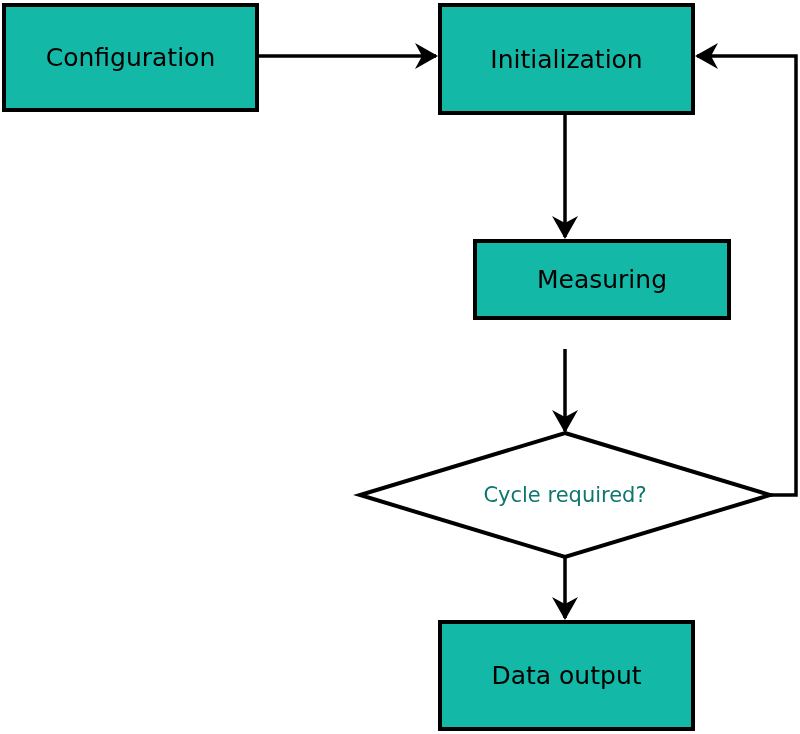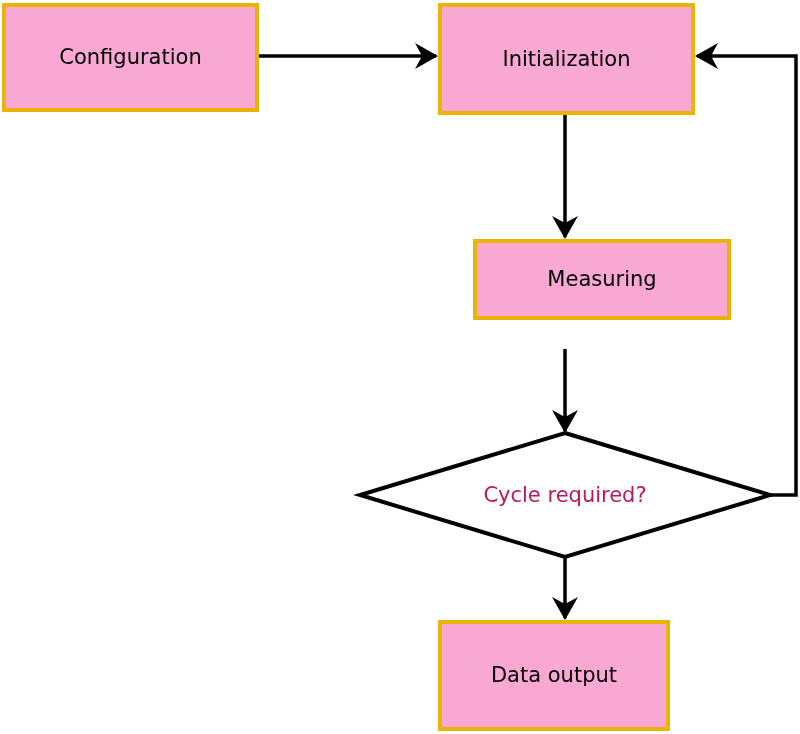--- a/index.html
+++ b/index.html
@@ -19,46 +19,46 @@
   .connector-layer {
     position: absolute;
     left: 0;
     top: 0;
     width: 800px;
     height: 734px;
   }
   .node {
     position: absolute;
     box-sizing: border-box;
-    border: 4px solid #eab308;
-    background: #f9a8d4;
+    border: 4px solid #000000;
+    background: #14b8a6;
     display: flex;
     align-items: center;
     justify-content: center;
-    font-size: 21px;
+    font-size: 25px;
     line-height: 1;
     color: #000000;
     text-align: center;
   }
   .node-configuration { left: 2px;   top: 3px;   width: 257px; height: 109px; }
   .node-initialization{ left: 438px; top: 3px;   width: 257px; height: 112px; }
   .node-measuring     { left: 437px; top: 239px; width: 258px; height: 81px; margin-left: 36px; }
-  .node-data-output   { left: 438px; top: 620px; width: 232px; height: 111px; }
+  .node-data-output   { left: 438px; top: 620px; width: 257px; height: 111px; }
   .diamond-label {
     position: absolute;
     left: 360px;
     top: 433px;
     width: 410px;
     height: 124px;
     display: flex;
     align-items: center;
     justify-content: center;
     font-size: 21px;
     line-height: 1;
-    color: #be185d;
+    color: #0f766e;
     pointer-events: none;
   }
 </style>
 </head>
 <body>
 
 <div class="canvas">
 
   <svg class="connector-layer" viewBox="0 0 800 734" xmlns="http://www.w3.org/2000/svg">
 

